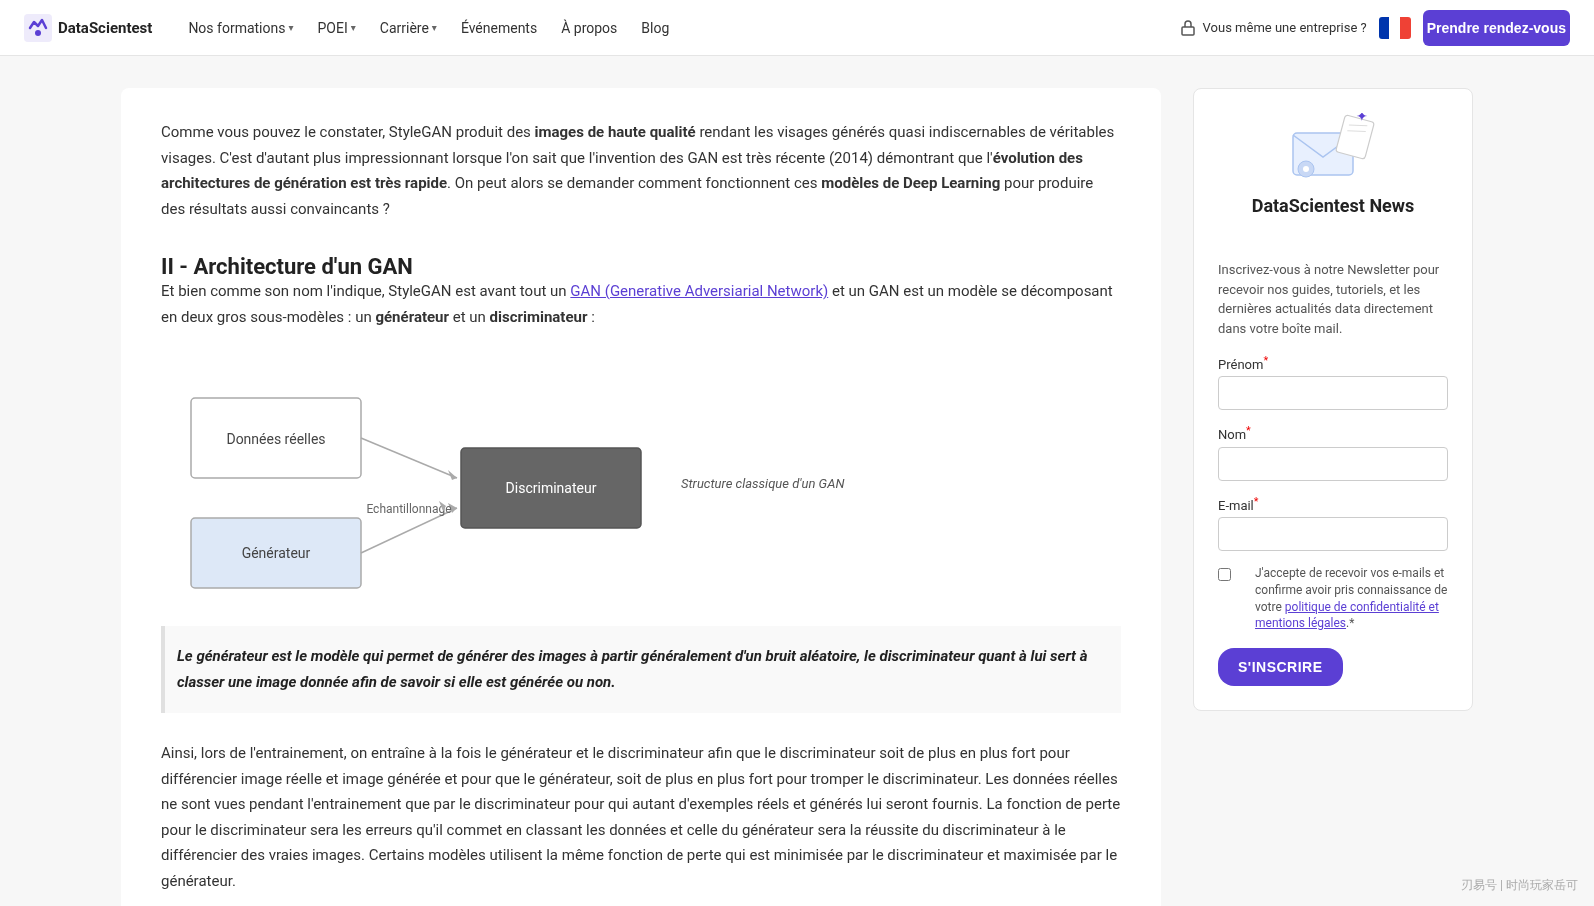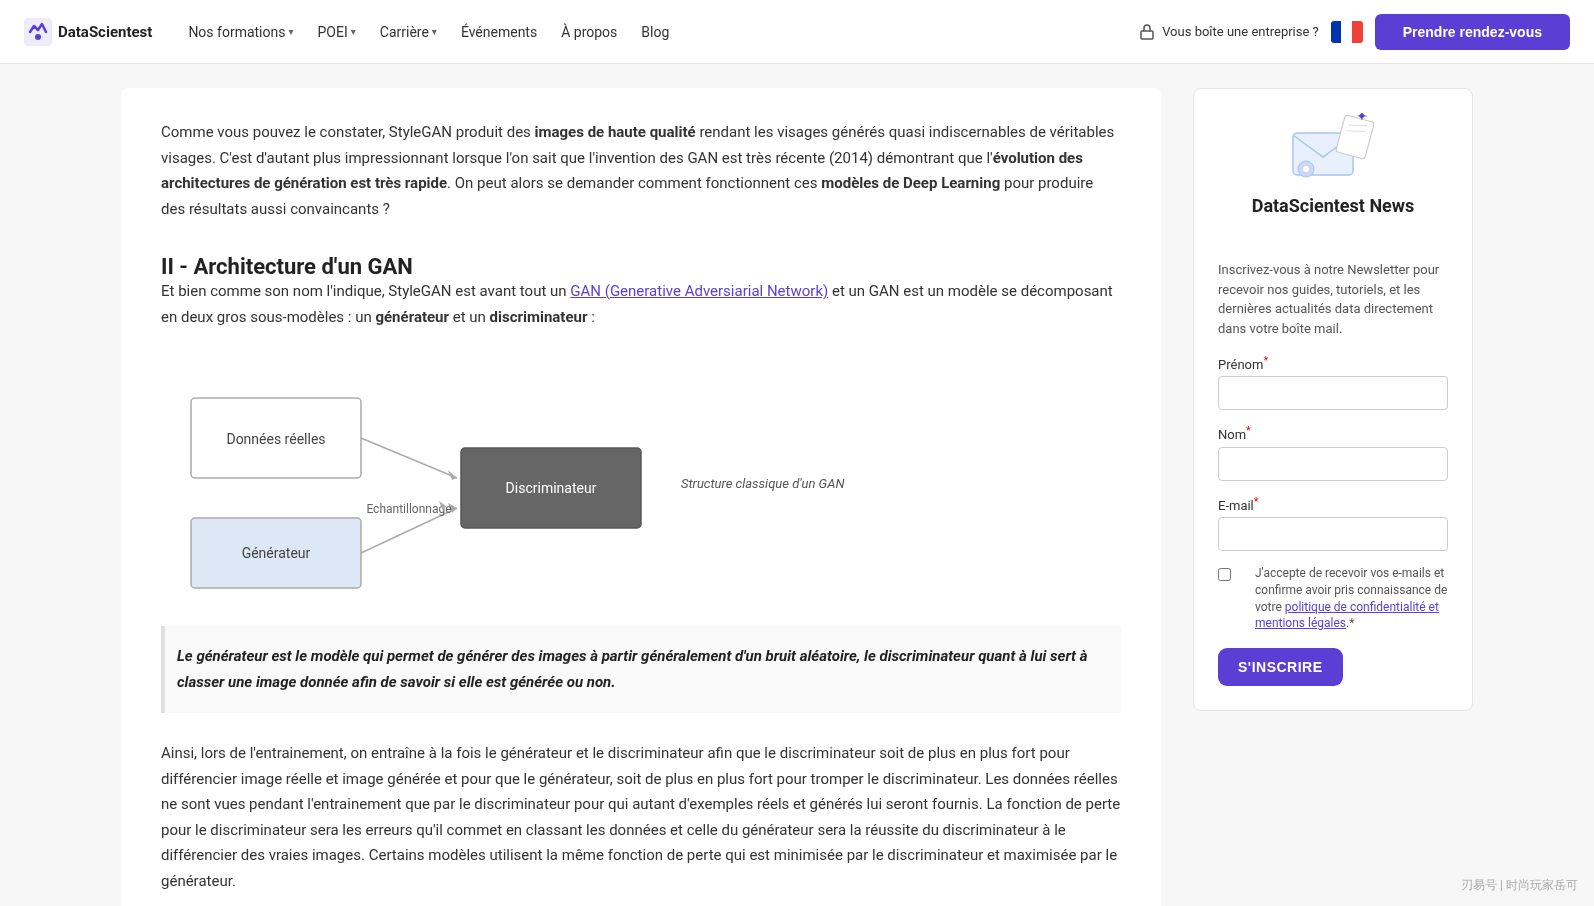--- a/index.html
+++ b/index.html
@@ -1,20 +1,20 @@
 <!DOCTYPE html>
 <html><head>
   <meta charset="utf-8">
   <style>
     * { box-sizing: border-box; margin: 0; padding: 0; }
     body { font-family: -apple-system, BlinkMacSystemFont, 'Segoe UI', Roboto, Arial, sans-serif; font-size: 15px; color: #222; background: #f7f7f7; }
 
     
     nav {
-      position: fixed; top: 0; left: 0; right: 0; height: 64px;
+      position: fixed; top: 0; left: 0; right: 0; height: 56px;
       background: #fff; border-bottom: 1px solid #e5e5e5;
       display: flex; align-items: center; padding: 0 24px; z-index: 100;
       gap: 8px;
     }
     .nav-logo {
       display: flex; align-items: center; gap: 6px; font-weight: 700; font-size: 15px; color: #222; text-decoration: none; margin-right: 18px;
     }
     .nav-logo-icon { width: 28px; height: 28px; }
     .nav-links { display: flex; align-items: center; gap: 4px; flex: 1; }
     .nav-link {
@@ -22,21 +22,21 @@
       font-size: 14px; color: #333; cursor: pointer; text-decoration: none; white-space: nowrap;
     }
     .nav-chevron { font-size: 10px; color: #666; }
     .nav-right { display: flex; align-items: center; gap: 12px; margin-left: auto; }
     .nav-enterprise { display: flex; align-items: center; gap: 6px; font-size: 13px; color: #333; cursor: pointer; }
     .nav-flag { width: 32px; height: 22px; border-radius: 3px; overflow: hidden; display: flex; }
     .flag-blue { background: #0035AD; flex: 1; }
     .flag-white { background: #fff; flex: 1; }
     .flag-red { background: #EF4135; flex: 1; }
     .nav-cta {
-      background: #5b3fd4; color: #fff; border: none; padding: 10px 28px;
+      background: #5b3fd4; color: #fff; border: none; padding: 10px 4px;
       border-radius: 6px; font-size: 14px; font-weight: 600; cursor: pointer; white-space: nowrap;
     }
 
     
     .page-wrapper {
       margin-top: 56px;
       display: flex;
       max-width: 1400px;
       margin-left: auto;
       margin-right: auto;
@@ -95,21 +95,21 @@
       font-size: 14px; color: #333; outline: none;
     }
 
     .checkbox-row { display: flex; gap: 24px; align-items: flex-start; margin-bottom: 16px; }
     .checkbox-row input { margin-top: 3px; flex-shrink: 0; }
     .checkbox-label { font-size: 12px; color: #555; line-height: 1.4; }
     .checkbox-label a { color: #5b3fd4; }
 
     .submit-btn {
       background: #5b3fd4; color: #fff; border: none; padding: 11px 20px;
-      border-radius: 9px; font-size: 14px; font-weight: 700; cursor: pointer; letter-spacing: 0.5px; text-align: center;
+      border-radius: 16px; font-size: 14px; font-weight: 700; cursor: pointer; letter-spacing: 0.5px; text-align: center;
     }
 
     
     .watermark {
       position: fixed; bottom: 12px; right: 16px;
       font-size: 12px; color: #aaa; z-index: 200;
     }
   </style>
 </head>
 <body>
@@ -145,21 +145,21 @@
     <a class="nav-link" href="#">
       <span>Blog</span>
     </a>
   </div>
   <div class="nav-right">
     <div class="nav-enterprise">
       <svg width="18" height="18" viewBox="0 0 18 18">
         <rect x="3" y="8" width="12" height="8" rx="1" fill="none" stroke="#555" stroke-width="1.5"></rect>
         <path d="M6 8V5a3 3 0 016 0v3" fill="none" stroke="#555" stroke-width="1.5"></path>
       </svg>
-      <span>Vous boîte une entreprise ?</span>
+      <span>Vous même une entreprise ?</span>
     </div>
     <div class="nav-flag">
       <div class="flag-blue"></div>
       <div class="flag-white"></div>
       <div class="flag-red"></div>
     </div>
     <button class="nav-cta">Prendre rendez-vous</button>
   </div>
 </nav>
 

